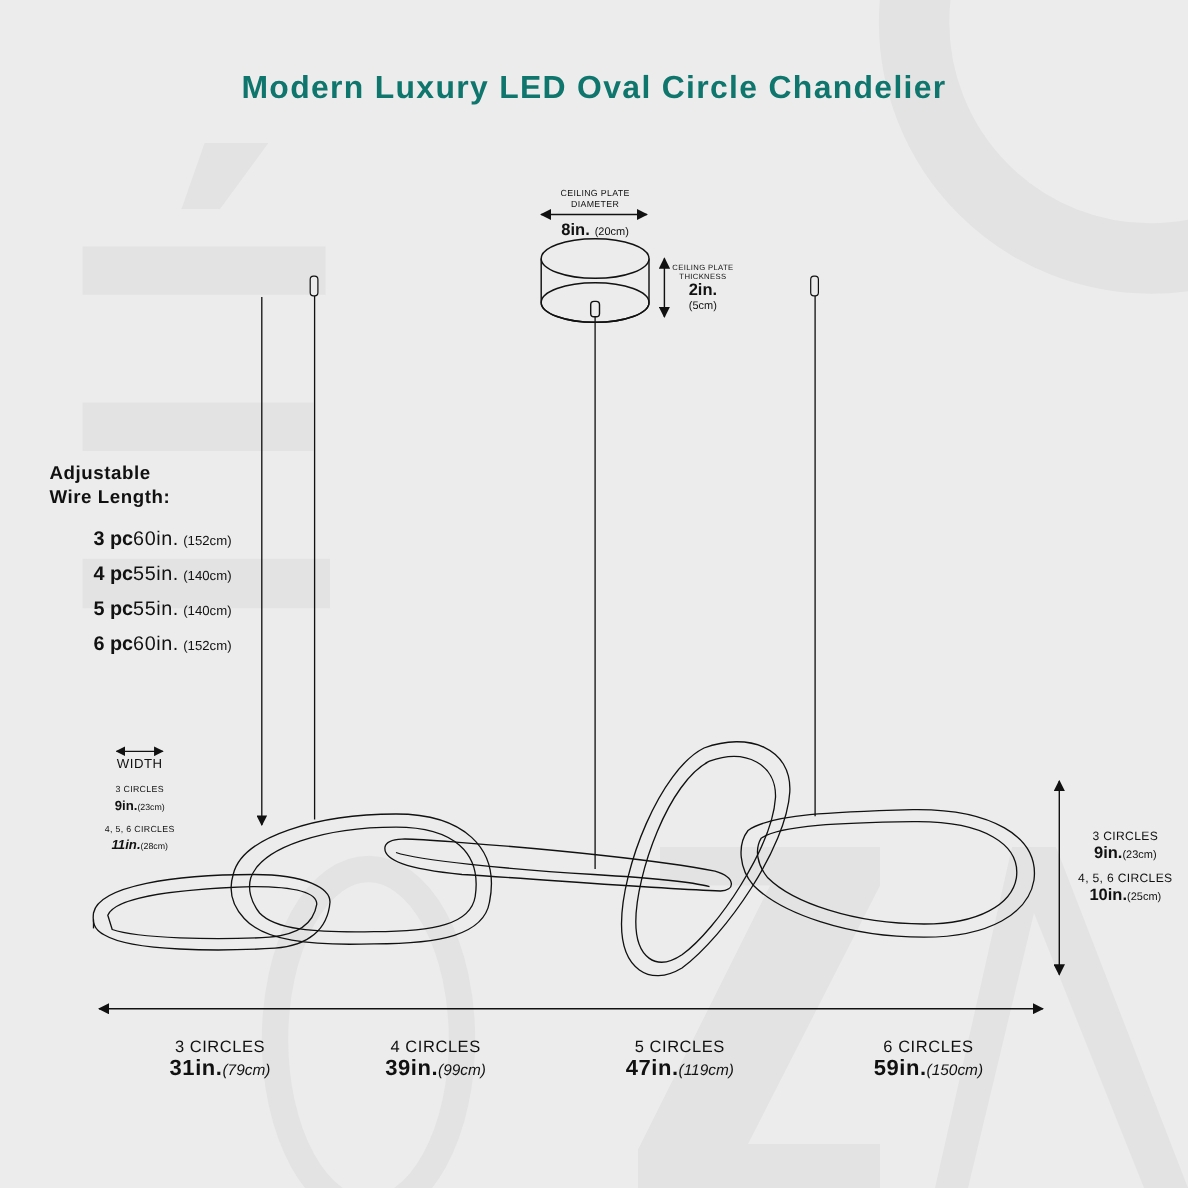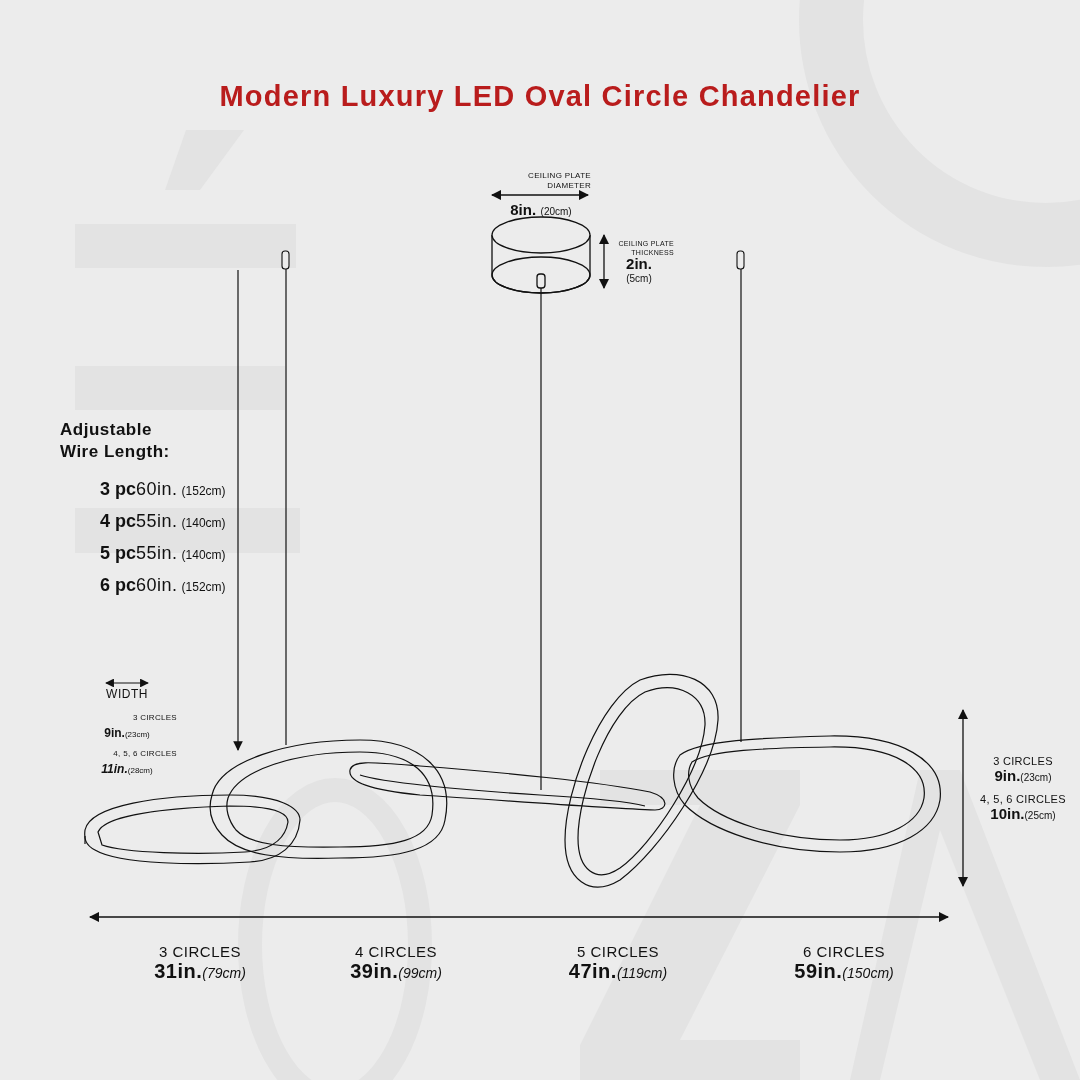--- a/index.html
+++ b/index.html
@@ -7,25 +7,25 @@
     body {
       background: #ececec;
       position: relative;
       font-family: "Liberation Sans", sans-serif;
       color: #111;
     }
     .wm { position: absolute; background: #e3e3e3; }
     svg.layer { position: absolute; left: 0; top: 0; }
     .abs { position: absolute; }
     .title {
-      position: absolute; left: 0; width: 1080px; top: 80px;
+      position: absolute; left: 0; width: 1080px; top: 64px;
       text-align: center; font-weight: bold; font-size: 29px; letter-spacing: 1.2px;
-      color: #b91c1c;
+      color: #0f766e;
     }
-    .tiny { font-size: 8px; letter-spacing: 0.3px; text-align: right; line-height: 10px; }
+    .tiny { font-size: 8px; letter-spacing: 0.3px; text-align: center; line-height: 10px; }
     .big { font-weight: bold; font-size: 15px; }
     .paren { font-size: 10px; }
     .wire-title { font-weight: bold; font-size: 17px; line-height: 22px; letter-spacing: 0.5px; }
     .wire-row { font-size: 18px; height: 32px; display: flex; align-items: baseline; text-align: right; }
     .wire-row .pc { font-weight: bold; width: 76px; }
     .wire-row .in { font-size: 18px; letter-spacing: 0.5px; }
     .wire-row .cm { font-size: 12px; margin-left: 4px; }
     .dim-label { text-align: center; width: 200px; }
     .dim-label .cap { font-size: 15px; letter-spacing: 0.5px; }
     .dim-label .val { font-weight: bold; font-size: 20px; letter-spacing: 0.5px; }
@@ -118,21 +118,21 @@
 </div>
 <div class="abs tiny" style="left:604px;top:239px;width:70px;font-size:7px;line-height:9px;">
   <div>CEILING PLATE</div>
   <div>THICKNESS</div>
 </div>
 <div class="abs" style="left:604px;top:256px;width:70px;text-align:center;line-height:15px;">
   <div class="big">2in.</div>
   <div class="paren">(5cm)</div>
 </div>
 
-<div class="abs" style="left:60px;top:419px;width:200px;">
+<div class="abs" style="left:45px;top:419px;width:200px;">
   <div class="wire-title">Adjustable</div>
   <div class="wire-title">Wire Length:</div>
   <div style="height:16px"></div>
   <div class="wire-row">
     <span class="pc">3 pc</span>
     <span class="in">60in.</span>
     <span class="cm">(152cm)</span>
   </div>
   <div class="wire-row">
     <span class="pc">4 pc</span>

